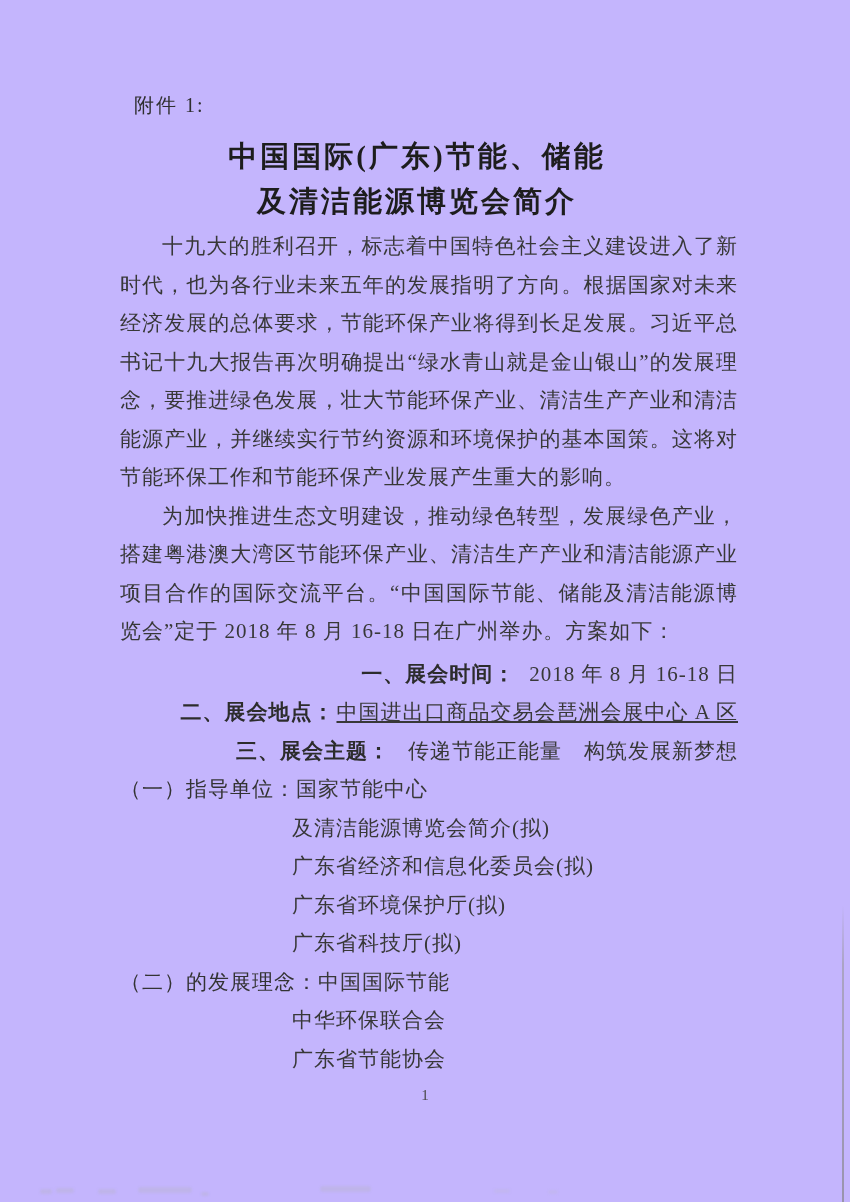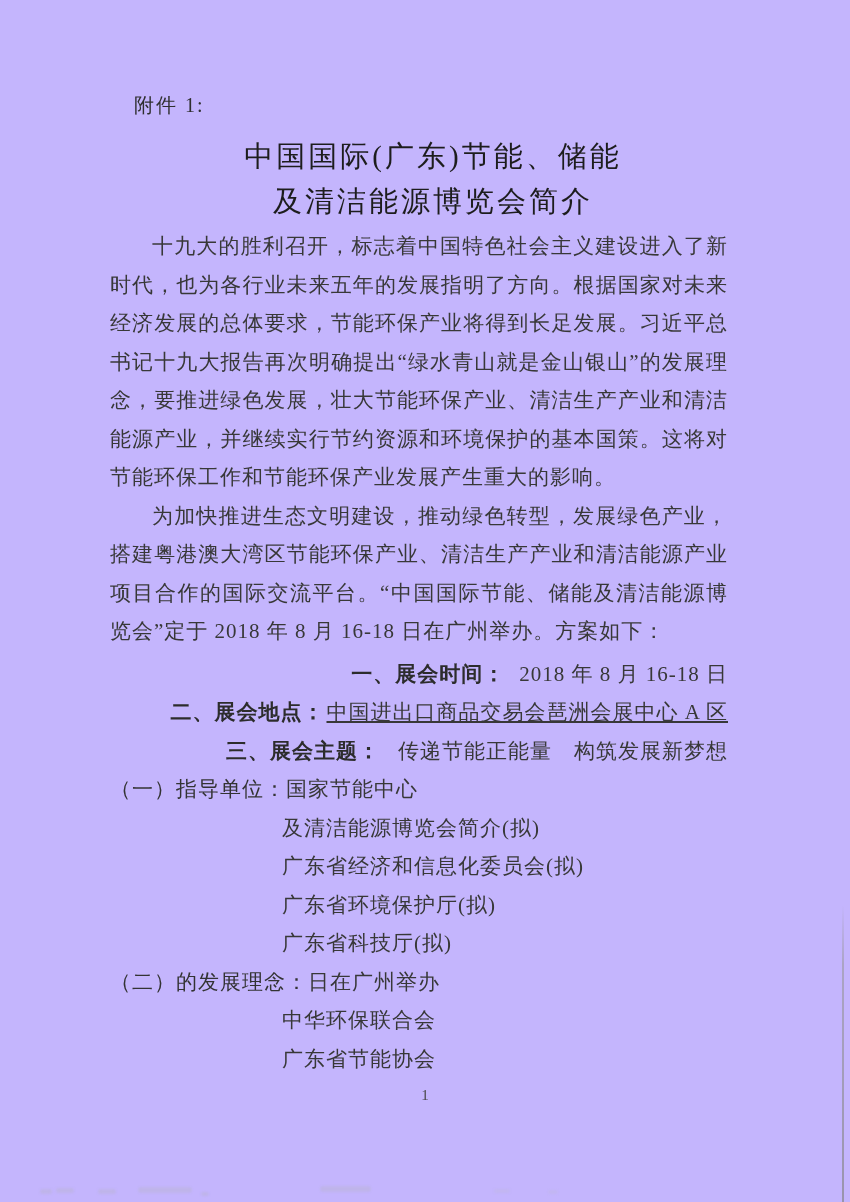--- a/index.html
+++ b/index.html
@@ -13,27 +13,27 @@
     margin:0 auto;
     background:#c4b5fd;
     overflow:hidden;
     color:#383838;
   }
   .attachment-label{
     position:absolute;left:134px;top:92px;
     font-size:20px;letter-spacing:2px;color:#2f2f2f;
   }
   .doc-title{
-    position:absolute;left:124px;top:134px;width:618px;
+    position:absolute;left:108px;top:134px;width:618px;
     text-align:center;
-    font-size:29px;font-weight:400;color:#1d1d1d;
+    font-size:29px;font-weight:700;color:#1d1d1d;
     line-height:45px;letter-spacing:3px;
   }
   .doc-body{
-    position:absolute;left:110px;top:227px;width:618px;
+    position:absolute;left:120px;top:227px;width:618px;
     font-size:21px;line-height:38.5px;letter-spacing:1px;
     text-align:justify;
   }
   .doc-body p{
     margin:0;text-indent:2em;
   }
   .num-items{margin-top:4px;}
   .num-item{padding-left:47px;text-align:right;}
   .item-number,.item-label{font-weight:700;color:#2c2c2c;}
   .item-value{margin-left:14px;}
@@ -116,21 +116,21 @@
       </div>
       <div class="org-row">
         <span class="org-label"></span>
         <span class="org-name">广东省科技厅(拟)</span>
       </div>
     </div>
 
     <div class="org-section">
       <div class="org-row">
         <span class="org-label">（二）的发展理念：</span>
-        <span class="org-name">日在广州举办</span>
+        <span class="org-name">中国国际节能</span>
       </div>
       <div class="org-row">
         <span class="org-label"></span>
         <span class="org-name">中华环保联合会</span>
       </div>
       <div class="org-row">
         <span class="org-label"></span>
         <span class="org-name">广东省节能协会</span>
       </div>
     </div>

